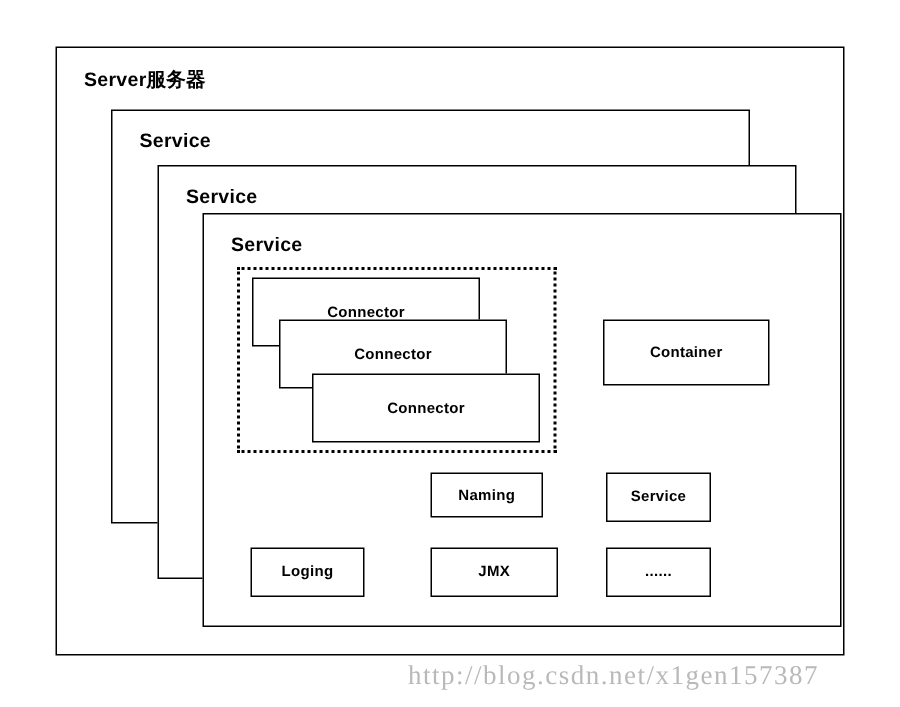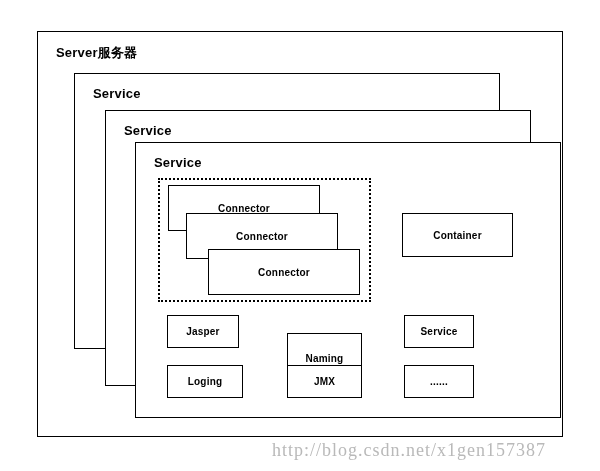--- a/index.html
+++ b/index.html
@@ -106,37 +106,34 @@
   </div>
 
   <div class="box" style="left:208px; top:249px; width:152px; height:46px;">
     <div class="center-label">Connector</div>
   </div>
 
   <div class="box" style="left:402px; top:213px; width:111px; height:44px;">
     <div class="center-label">Container</div>
   </div>
 
-  <div class="box" style="left:167px; top:315px; width:72px; height:33px;">
-    <div class="center-label">Jasper</div>
-  </div>
 
-  <div class="box" style="left:287px; top:333px; width:75px; height:51px;">
+  <div class="box" style="left:287px; top:315px; width:75px; height:30px;">
     <div class="center-label">Naming</div>
   </div>
 
   <div class="box" style="left:404px; top:315px; width:70px; height:33px;">
     <div class="center-label">Service</div>
   </div>
 
   <div class="box" style="left:167px; top:365px; width:76px; height:33px;">
     <div class="center-label">Loging</div>
   </div>
 
-  <div class="box" style="left:287px; top:365px; width:75px; height:33px;">
+  <div class="box" style="left:287px; top:365px; width:85px; height:33px;">
     <div class="center-label">JMX</div>
   </div>
 
   <div class="box" style="left:404px; top:365px; width:70px; height:33px;">
     <div class="center-label">......</div>
   </div>
 
   <div class="watermark">http://blog.csdn.net/x1gen157387</div>
 
 </div>

